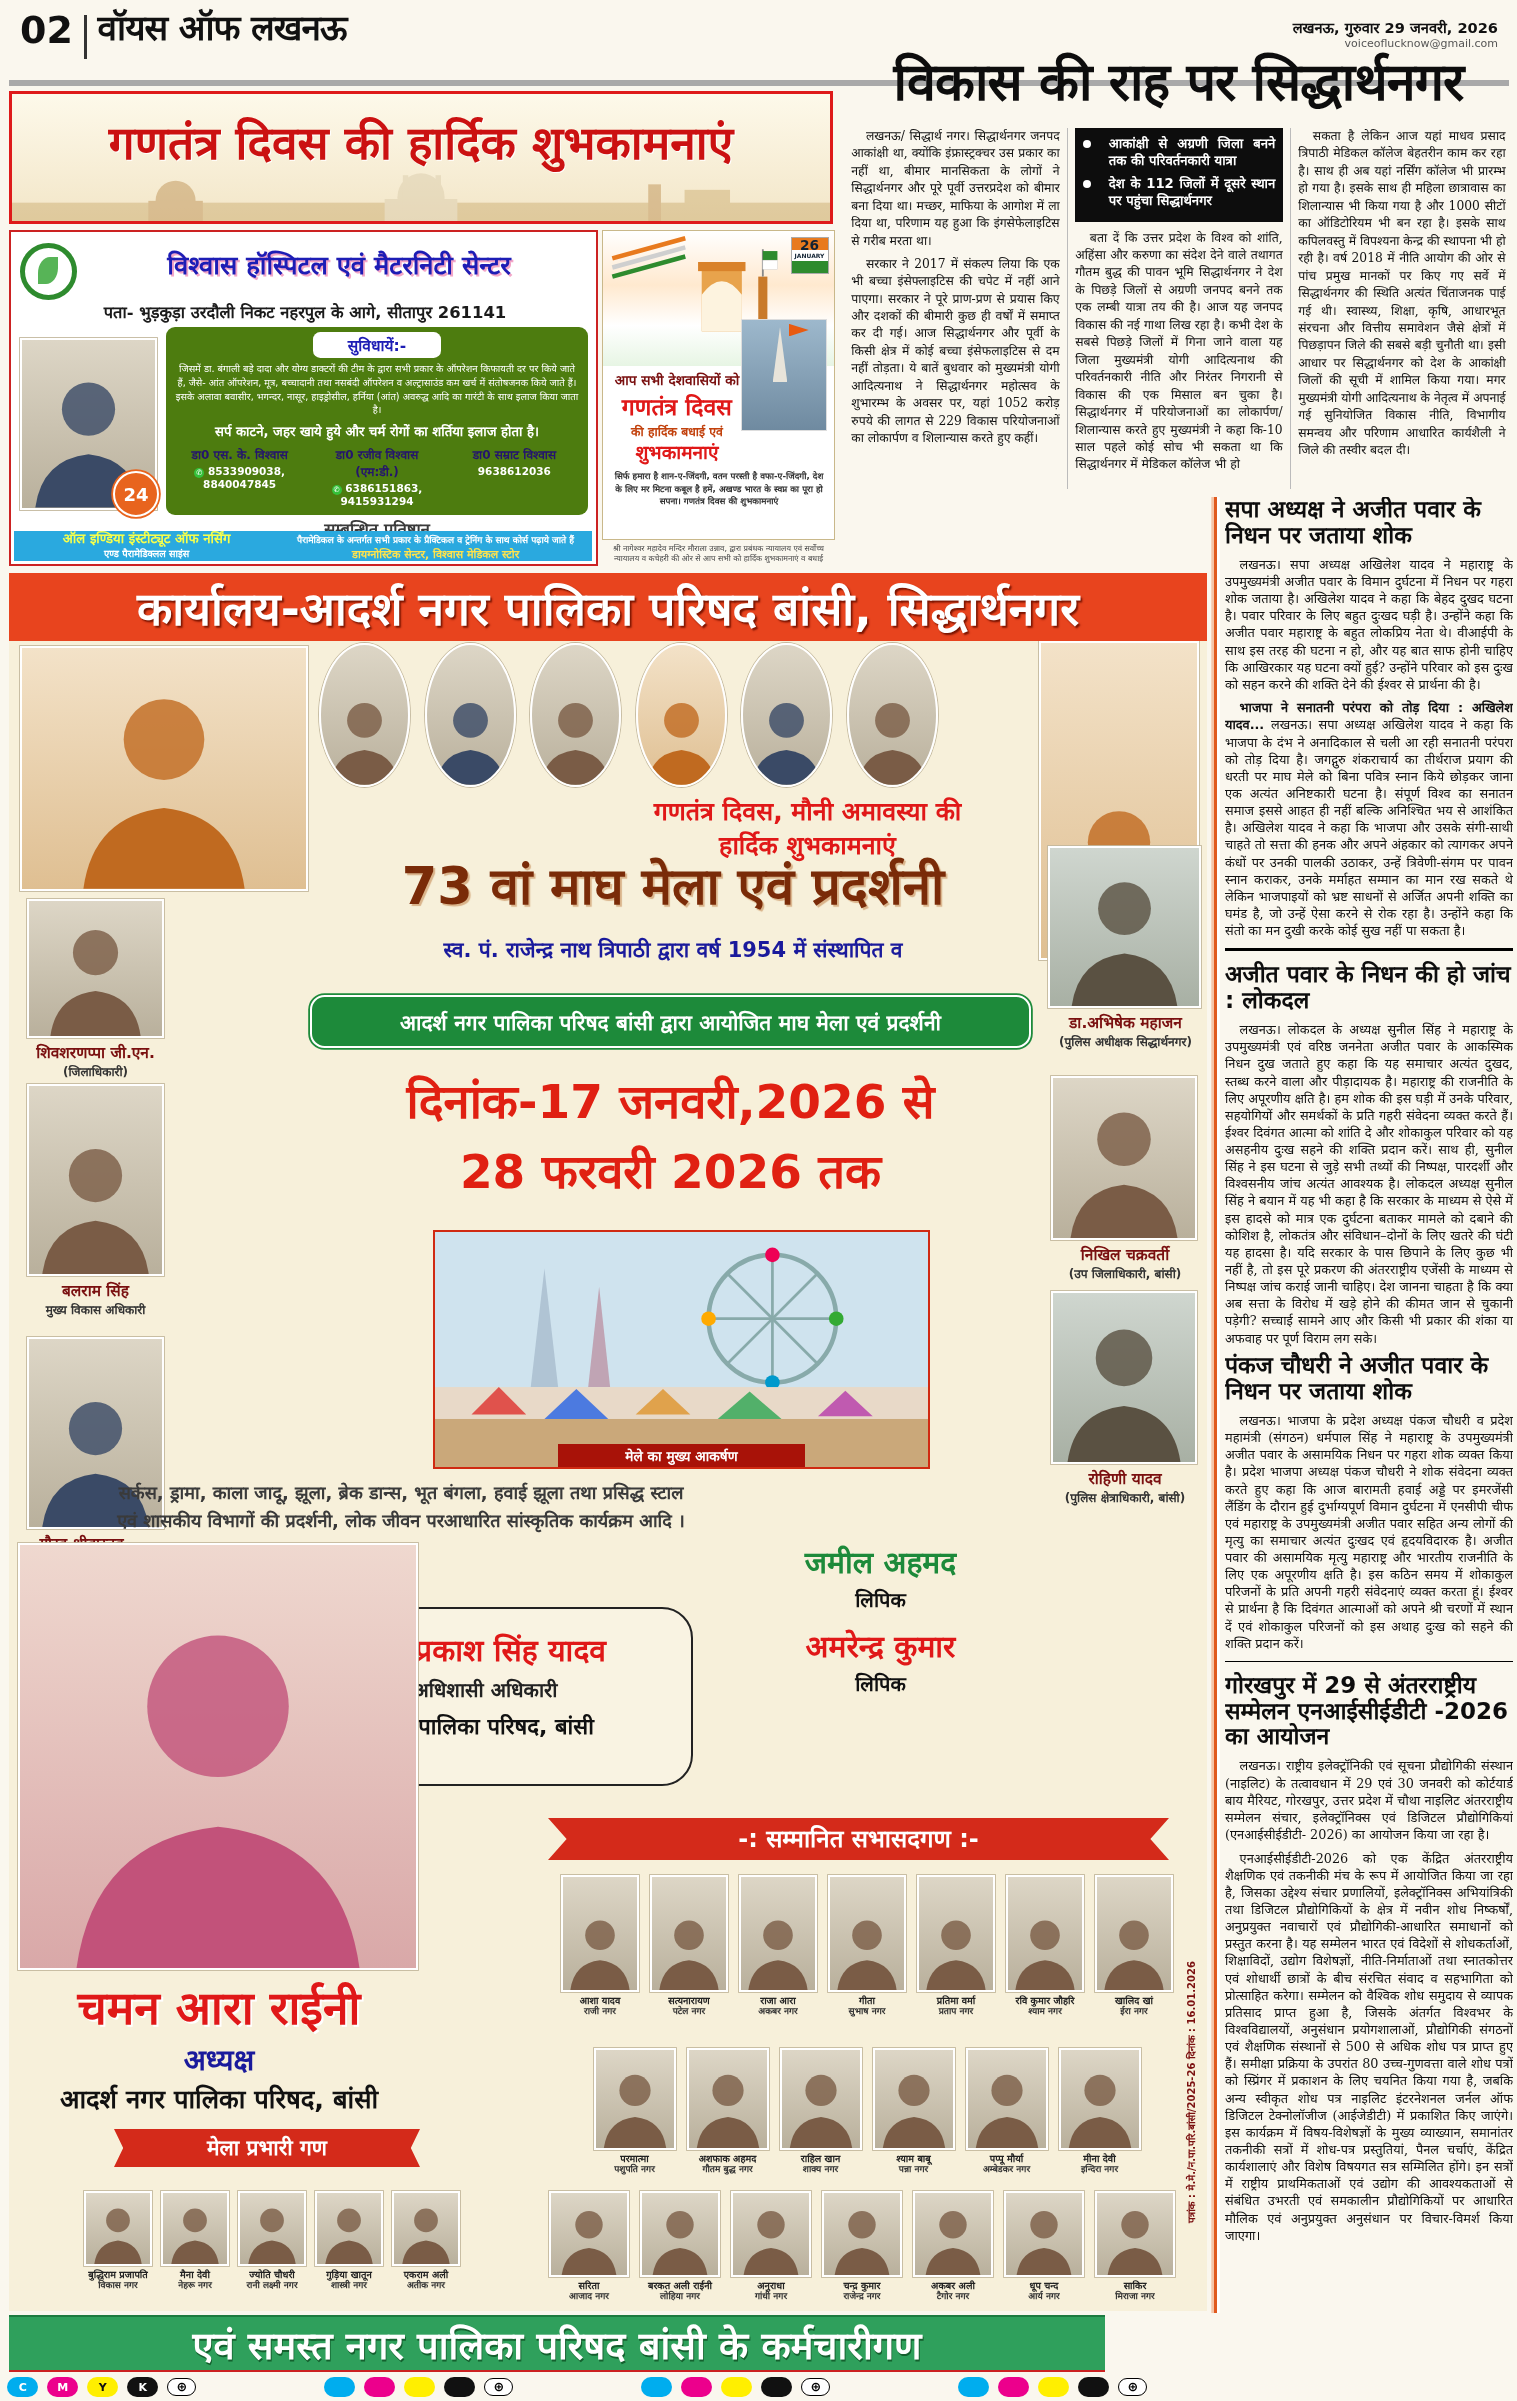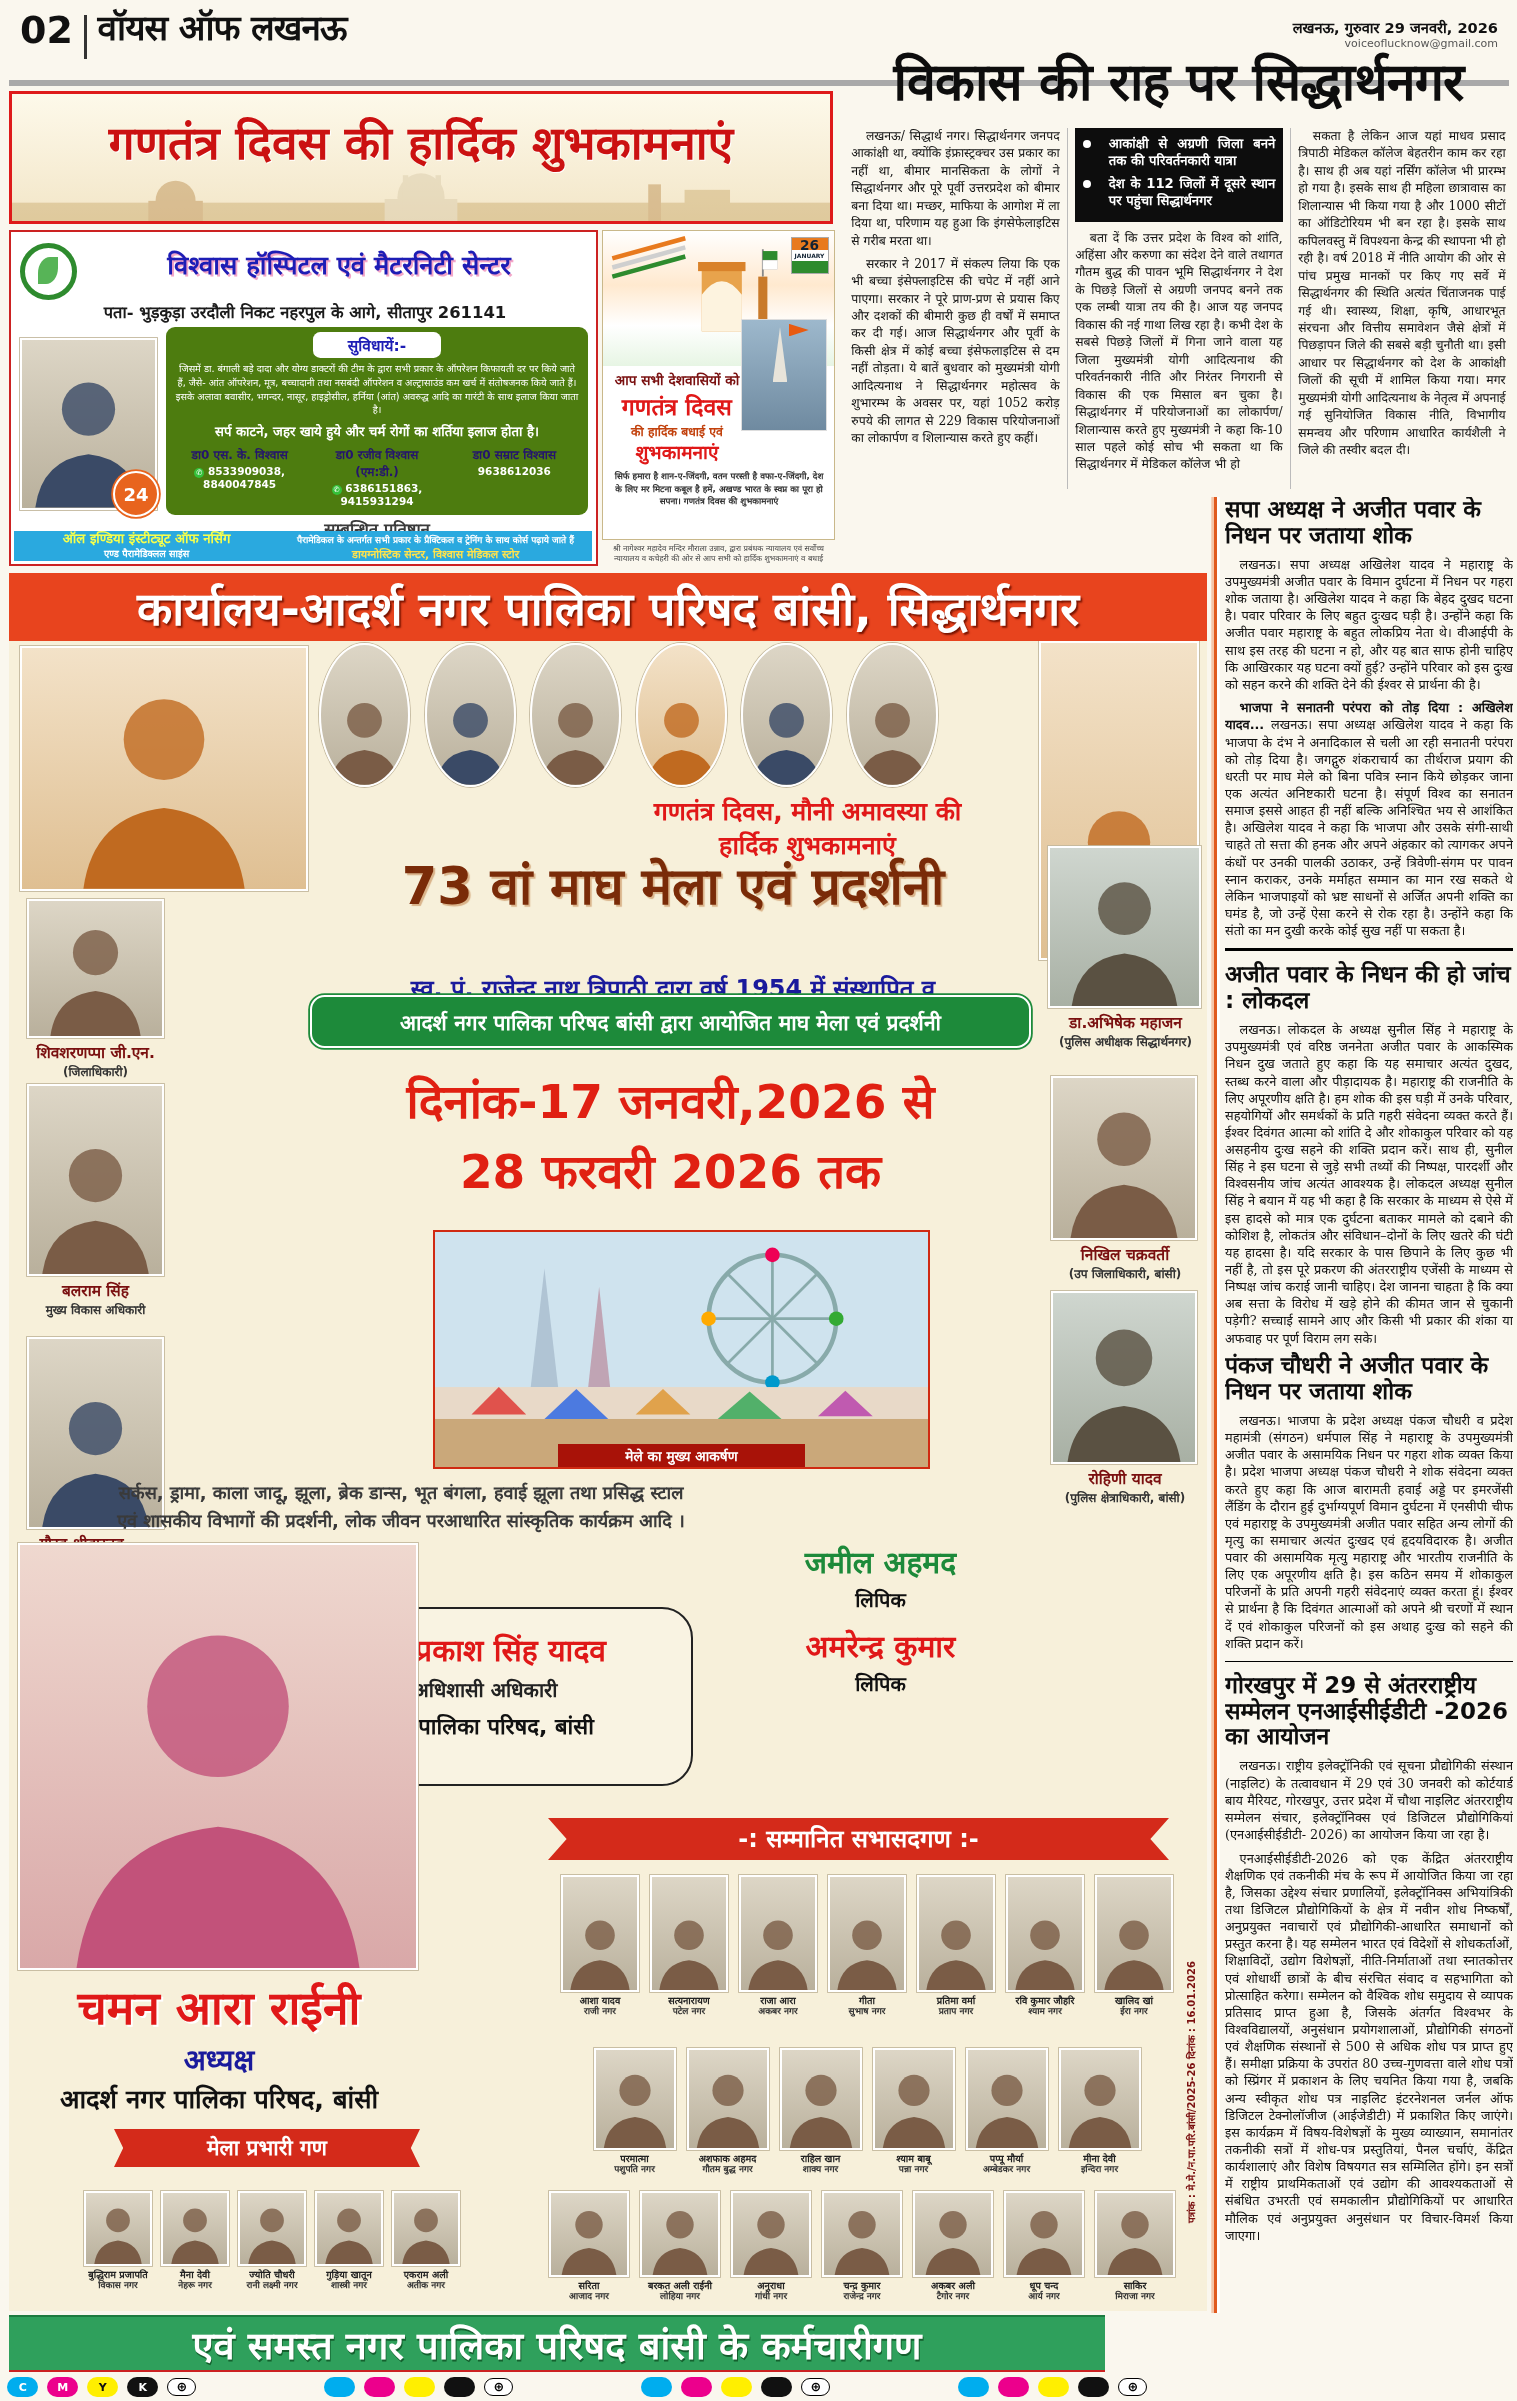--- a/index.html
+++ b/index.html
@@ -80,21 +80,21 @@
   .photo.pink{color:#c2527a;background:linear-gradient(#efd8cf,#d9a8a8);}
   .oval{border-radius:50%;}
   .modi{position:absolute;left:11px;top:4.6px;width:288px;height:245px;}
   .yogi{position:absolute;left:1030px;top:0;width:160px;height:319px;}
   .ovalrow{position:absolute;left:310px;top:1.8px;display:flex;gap:14.6px;}
   .ovalrow .photo{width:91px;height:144px;}
   .mela-greet{position:absolute;left:584px;top:152px;width:429px;text-align:center;color:#e01818;font-weight:800;}
   .mela-greet .g1{font-size:25px;}
   .mela-greet .g2{font-size:25px;}
   .mela-title{position:absolute;left:301px;top:208px;width:726px;text-align:center;font-size:51px;font-weight:800;color:#7a2b08;text-shadow:1.8px 1.8px 0.9px #d9b38a;}
-  .mela-founder{position:absolute;left:301px;top:294px;width:726px;text-align:center;font-size:24px;font-weight:800;color:#1a1a9c;margin-top:36px;}
+  .mela-founder{position:absolute;left:301px;top:294px;width:726px;text-align:center;font-size:21px;font-weight:800;color:#1a1a9c;}
   .greenbar{position:absolute;left:301px;top:354px;width:721px;height:53px;background:#1d8a3a;border:2.7px solid #fff;box-shadow:0 0 0 1.8px #1d8a3a;border-radius:14.6px;display:flex;align-items:center;justify-content:center;box-sizing:border-box;}
   .greenbar span{color:#fff;font-size:21px;font-weight:800;}
   .mela-date1{position:absolute;left:301px;top:427px;width:721px;text-align:center;font-size:47px;font-weight:800;color:#e02012;}
   .mela-date2{position:absolute;left:301px;top:497px;width:721px;text-align:center;font-size:47px;font-weight:800;color:#e02012;}
   .off-cell{position:absolute;text-align:center;}
   .off-name{font-size:15.5px;font-weight:800;color:#7a1010;margin-top:2.7px;}
   .off-title{font-size:12px;font-weight:700;color:#333;}
   .fair{position:absolute;left:424px;top:589px;width:497px;height:239px;border:2.7px solid #d02a12;background:linear-gradient(#d6e7f0 60%,#e8d9c8);overflow:hidden;box-sizing:border-box;}
   .fair-cap{position:absolute;left:25%;bottom:0;width:50%;background:#a81208;color:#fff;font-size:13.7px;font-weight:800;text-align:center;padding:1.8px 0;}
   .attract{position:absolute;left:100px;top:838px;width:584px;text-align:center;font-size:18px;font-weight:700;color:#3a3a3a;line-height:1.55;}

